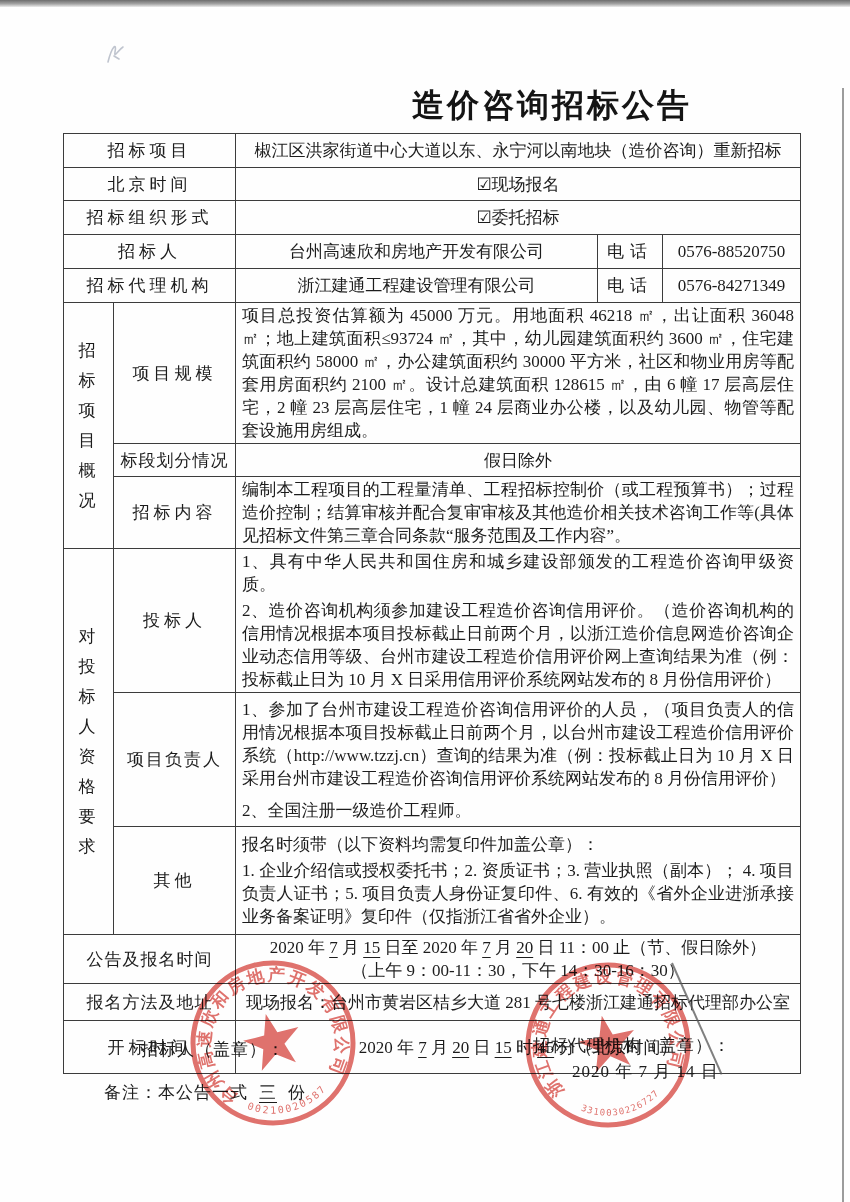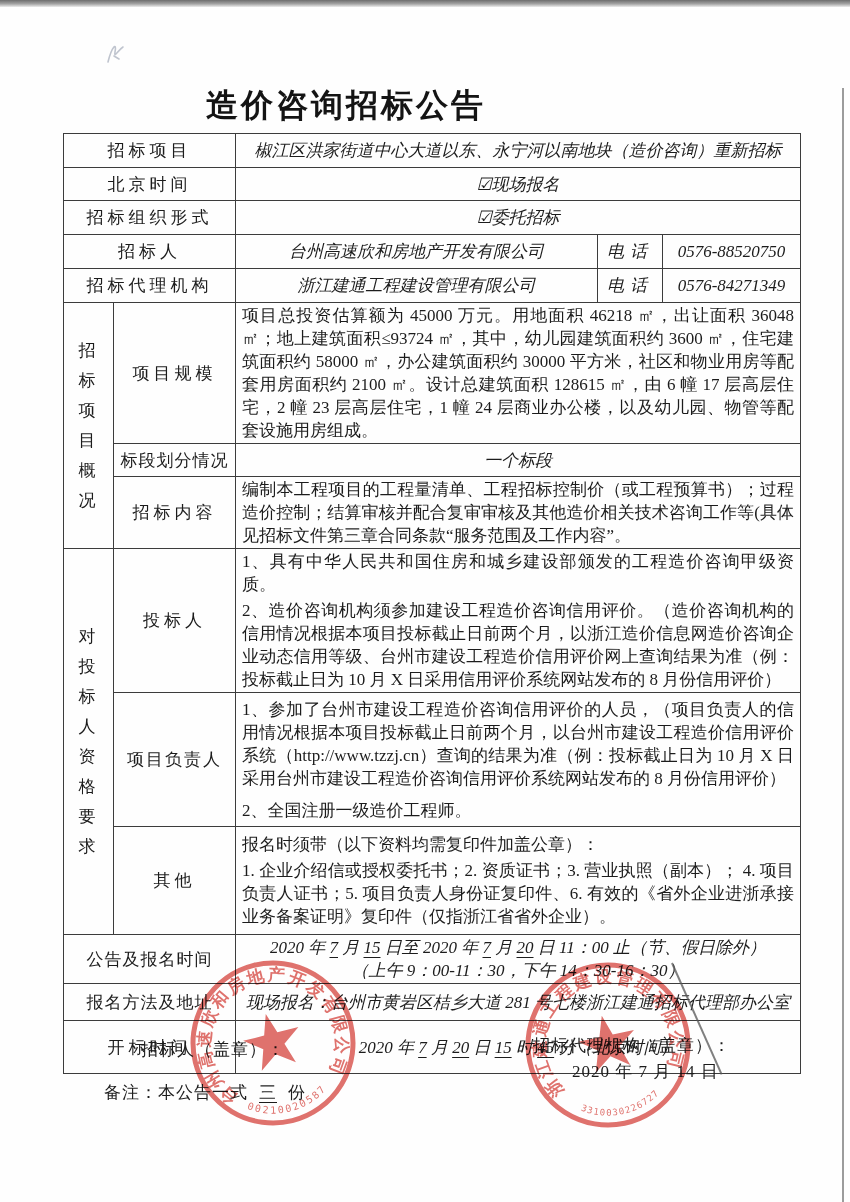--- a/index.html
+++ b/index.html
@@ -8,30 +8,30 @@
     font-family:"Liberation Serif","DejaVu Serif",serif;color:#1c1c1c;
     overflow:hidden;
   }
   .top-band{position:absolute;top:0;left:0;width:850px;height:7px;
     background:linear-gradient(180deg,#6e6e6e 0%,#a3a3a3 55%,#ececec 100%);}
   .right-line{position:absolute;top:88px;left:842px;width:2px;height:1114px;background:#9c9c9c;}
   .pen-line{position:absolute;left:671px;top:963px;height:122px;width:0;
     border-left:2px solid #555;transform:rotate(-24deg);transform-origin:top center;opacity:.75;}
   .pencil-mark{position:absolute;left:100px;top:36px;opacity:.55;}
 
-  .doc-title{position:absolute;top:84px;left:0;width:692px;text-align:center;
+  .doc-title{position:absolute;top:84px;left:0;width:692px;text-align:right;
     font-family:"Liberation Sans","DejaVu Sans",sans-serif;font-weight:bold;
     font-size:32px;letter-spacing:3px;color:#141414;}
 
   table.sheet{position:absolute;left:63px;top:133px;width:737px;
     border-collapse:collapse;table-layout:fixed;}
   table.sheet td{border:1px solid #3c3c3c;font-size:17px;padding:1px 6px;vertical-align:middle;}
   .lbl{text-align:center;letter-spacing:4px;}
   .grp{text-align:center;letter-spacing:3px;white-space:pre-line;line-height:30px;padding:0;}
-  .center{text-align:center;font-style:italic;}
+  .center{text-align:center;}
   .txt{line-height:23px;text-align:justify;padding:3px 9px;}
   .txt .li{margin:0 0 3px 0;}
   .txt .li:last-child{margin-bottom:0;}
   .gap .li{margin-bottom:9px;}
   .u{text-decoration:underline;text-underline-offset:4px;}
   .u.pad{padding:0 11px;}
   .two-line{line-height:23px;}
 
   .sig{position:absolute;font-size:17px;letter-spacing:1px;}
 
@@ -90,21 +90,21 @@
 
   <tr style="height:138px">
     <td class="grp" rowspan="3">招标
 项目
 概况</td>
     <td class="lbl">项目规模</td>
     <td class="txt" colspan="3">项目总投资估算额为 45000 万元。用地面积 46218 ㎡，出让面积 36048 ㎡；地上建筑面积≤93724 ㎡，其中，幼儿园建筑面积约 3600 ㎡，住宅建筑面积约 58000 ㎡，办公建筑面积约 30000 平方米，社区和物业用房等配套用房面积约 2100 ㎡。设计总建筑面积 128615 ㎡，由 6 幢 17 层高层住宅，2 幢 23 层高层住宅，1 幢 24 层商业办公楼，以及幼儿园、物管等配套设施用房组成。</td>
   </tr>
   <tr style="height:33px">
     <td class="lbl" style="letter-spacing:1px">标段划分情况</td>
-    <td class="center" colspan="3">一个标段</td>
+    <td class="center" colspan="3">假日除外</td>
   </tr>
   <tr style="height:67px">
     <td class="lbl">招标内容</td>
     <td class="txt" colspan="3">编制本工程项目的工程量清单、工程招标控制价（或工程预算书）；过程造价控制；结算审核并配合复审审核及其他造价相关技术咨询工作等(具体见招标文件第三章合同条款“服务范围及工作内容”。</td>
   </tr>
 
   <tr style="height:133px">
     <td class="grp" rowspan="3">对投
 标人
 资格

